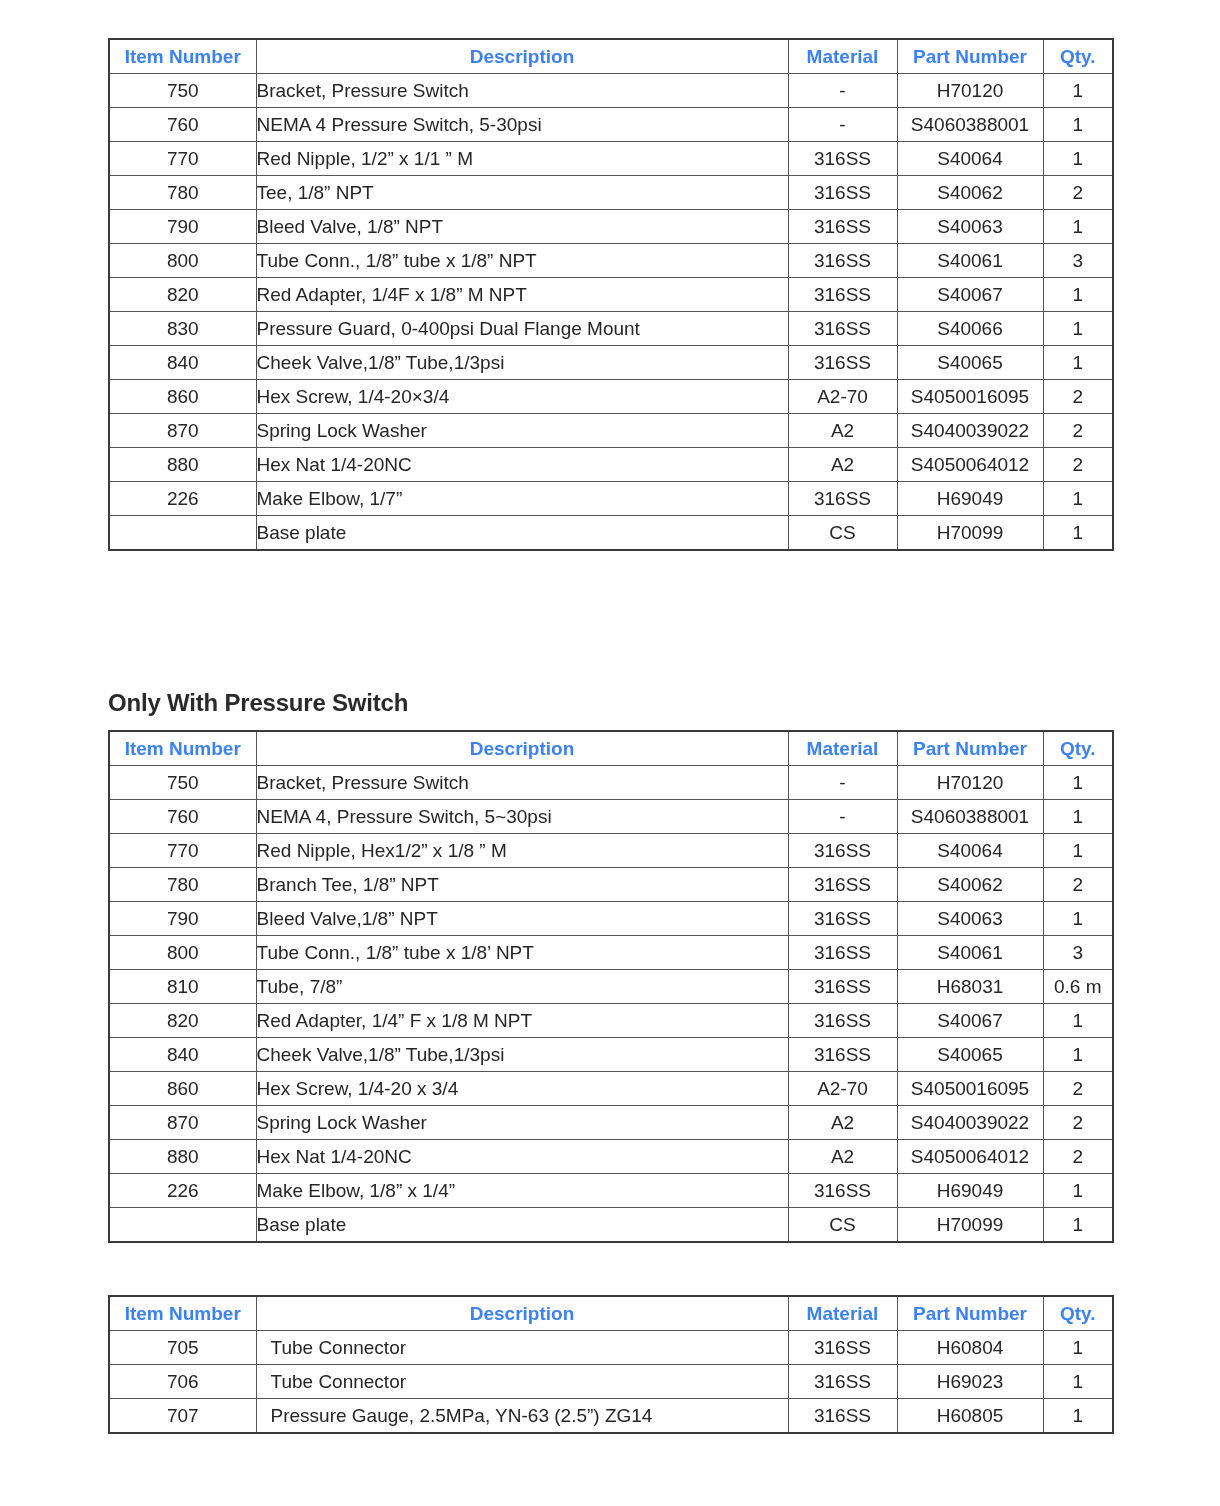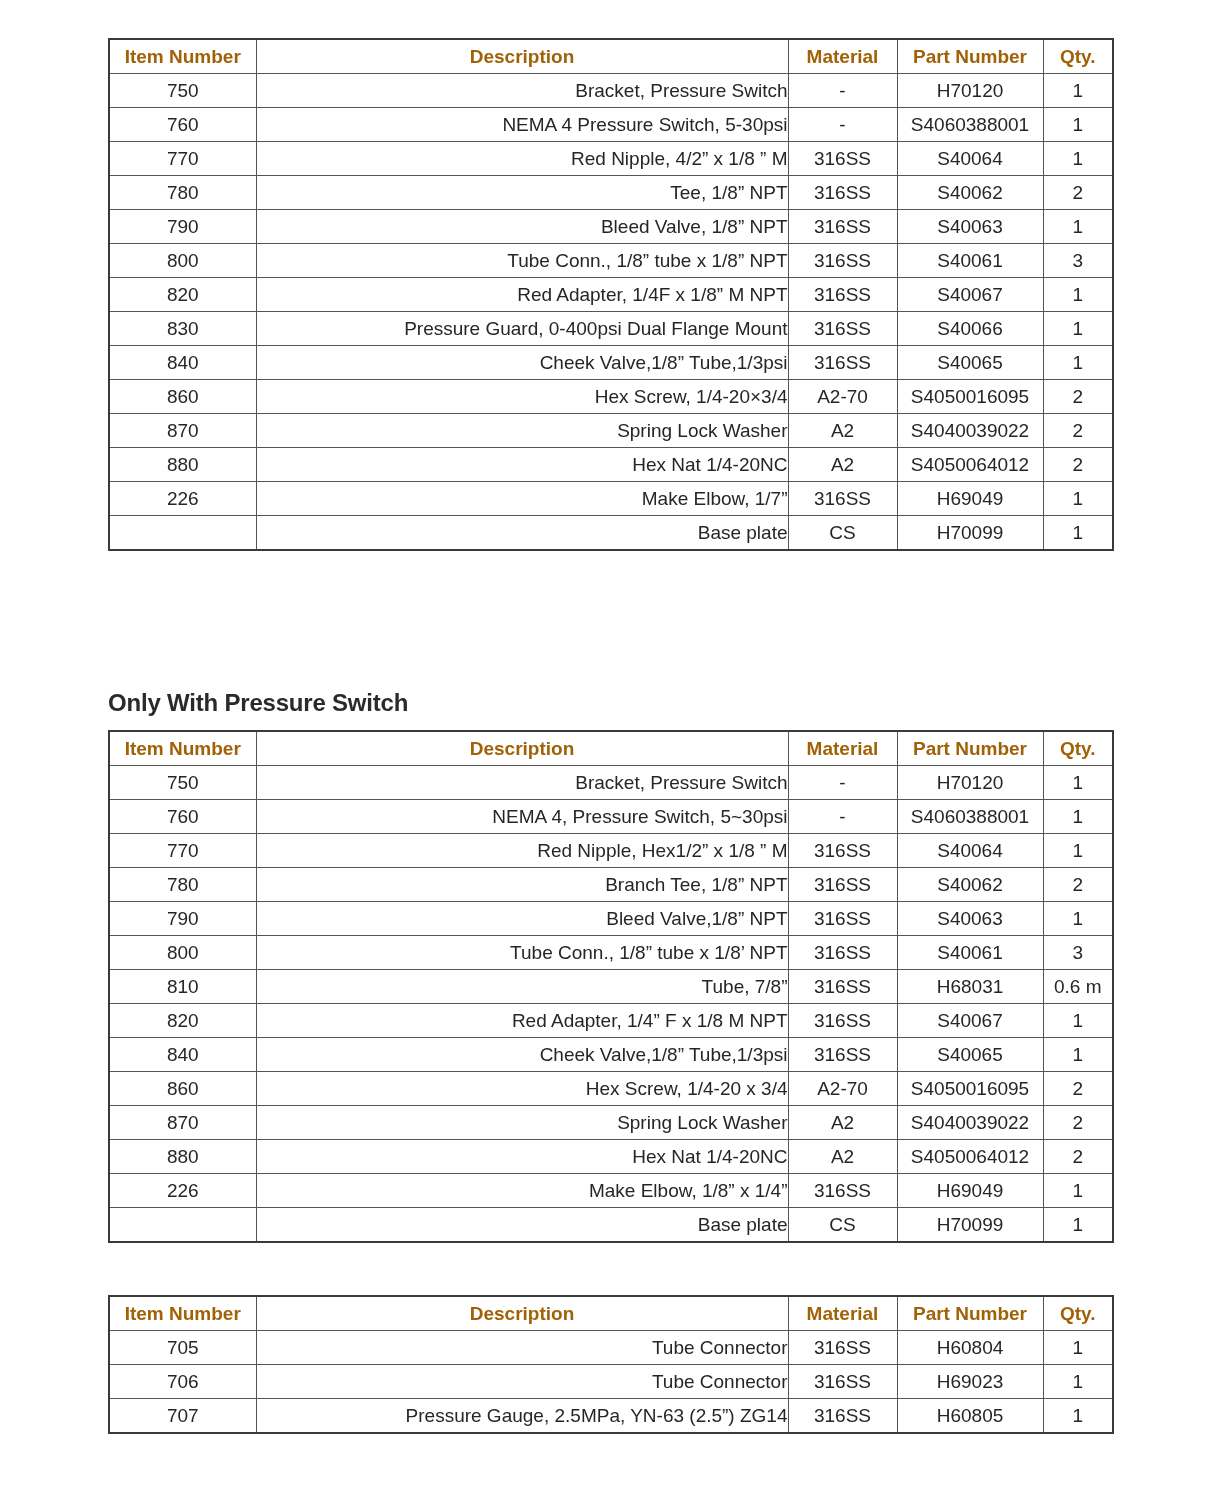--- a/index.html
+++ b/index.html
@@ -40,34 +40,34 @@
       height: 33px;
       padding: 0;
       font-size: 19px;
       line-height: 33px;
       white-space: nowrap;
       overflow: hidden;
     }
     table.parts th {
       font-weight: bold;
       text-align: center;
-      color: #a16207;
+      color: #3b82f6;
     }
     table.parts td {
       font-weight: normal;
       color: #262626;
     }
     col.c-item { width: 147px; }
     col.c-desc { width: 532px; }
     col.c-mat  { width: 109px; }
     col.c-part { width: 146px; }
     col.c-qty  { width: 70px; }
     td.center { text-align: center; }
-    td.desc { text-align: right; padding-left: 8px; }
-    td.desc.tight { padding-left: 2px; }
+    td.desc { text-align: left; padding-left: 8px; }
+    td.desc.tight { padding-left: 14px; }
 
     #sec-1 { top: 38px; }
     #sec-1 .section-title { margin-bottom: 9px; }
     #sec-2 { top: 688px; }
     #sec-2 .section-title { margin-bottom: 12px; }
     #sec-3 { top: 1295px; }
     #sec-3 .section-title { margin-bottom: 8px; }
   </style>
 </head>
 <body>
@@ -100,21 +100,21 @@
         </tr>
       <tr>
           <td class="center">760</td>
           <td class="desc">NEMA 4 Pressure Switch, 5-30psi</td>
           <td class="center">-</td>
           <td class="center">S4060388001</td>
           <td class="center">1</td>
         </tr>
       <tr>
           <td class="center">770</td>
-          <td class="desc">Red Nipple, 4/2” x 1/8 ” M</td>
+          <td class="desc">Red Nipple, 1/2” x 1/1 ” M</td>
           <td class="center">316SS</td>
           <td class="center">S40064</td>
           <td class="center">1</td>
         </tr>
       <tr>
           <td class="center">780</td>
           <td class="desc">Tee, 1/8” NPT</td>
           <td class="center">316SS</td>
           <td class="center">S40062</td>
           <td class="center">2</td>

